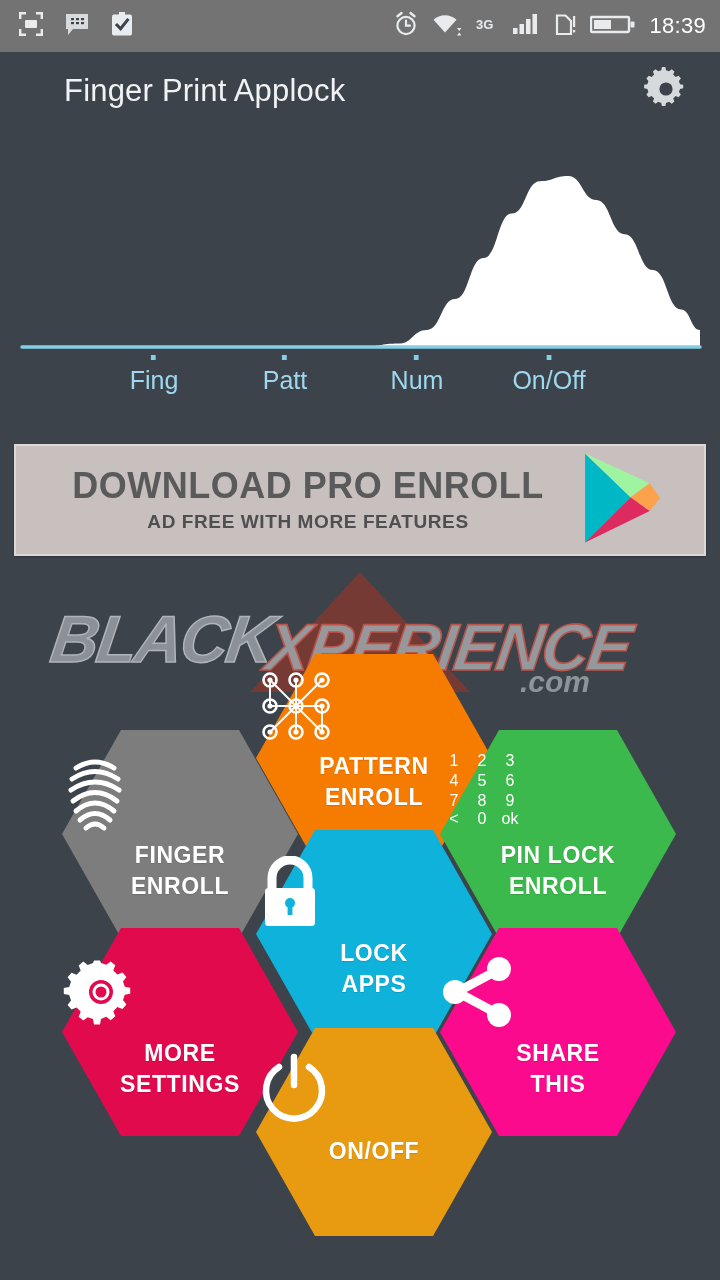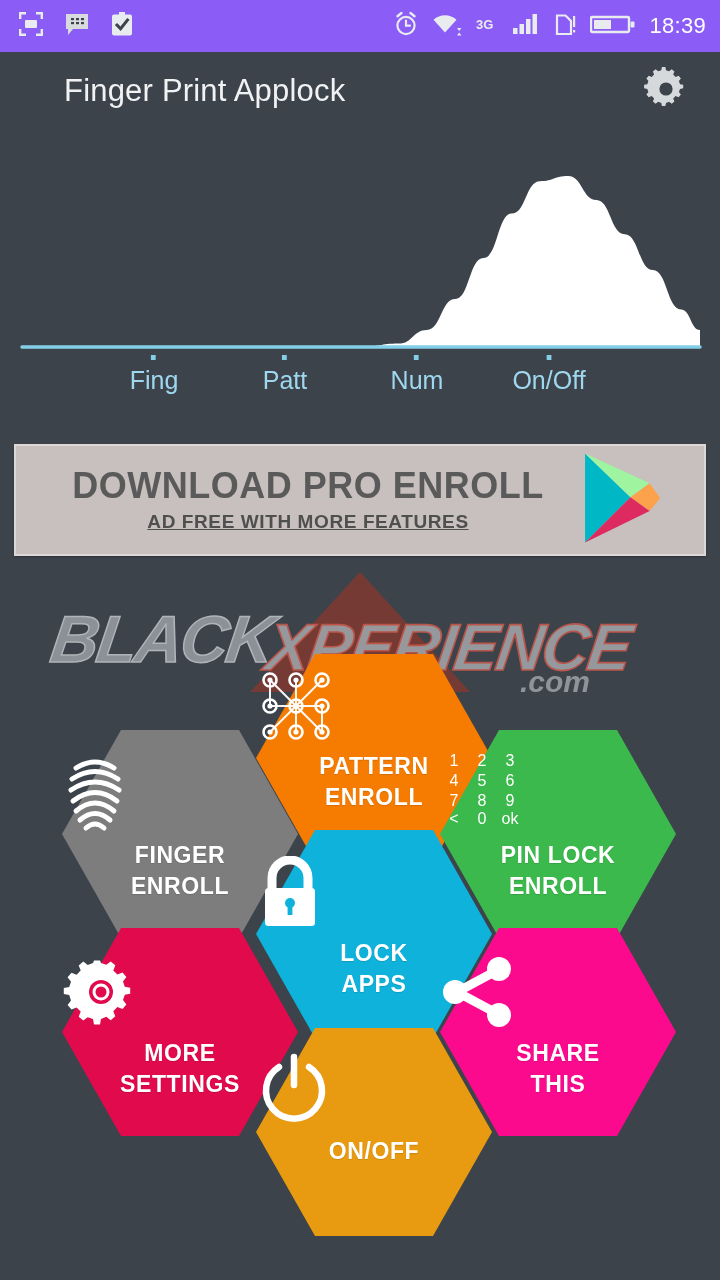--- a/index.html
+++ b/index.html
@@ -7,21 +7,21 @@
     width:720px; height:1280px;
     background:#3c434b;
     font-family:"Liberation Sans", sans-serif;
     overflow:hidden;
   }
   #screen{ position:relative; width:720px; height:1280px; background:#3c434b; }
 
   
   .statusbar{
     position:absolute; left:0; top:0; width:720px; height:52px;
-    background:#8b5cf6;
+    background:#737373;
     display:flex; align-items:center;
   }
   .sb-left{ display:flex; align-items:center; gap:20px; padding-left:18px; }
   .sb-right{ margin-left:auto; display:flex; align-items:center; gap:13px; padding-right:14px; }
   .sb-icon{ display:block; }
   .sb-clock{
     color:#ffffff; font-size:22px; letter-spacing:0.3px;
     font-family:"Liberation Sans", sans-serif; line-height:1;
   }
 
@@ -56,21 +56,21 @@
   .pro-banner{
     position:absolute; left:14px; top:444px; width:692px; height:112px;
     background:#c7c0bf; border:2px solid #ddd7d6;
     display:flex; align-items:center; box-shadow:0 1px 2px rgba(0,0,0,.25);
   }
   .pro-texts{ flex:1; text-align:center; padding-left:28px; }
   .pro-title{
     color:#5a5a5a; font-size:36px; font-weight:bold; letter-spacing:0.5px; line-height:1.05;
   }
   .pro-sub{
-    color:#4f4f4f; font-size:19px; font-weight:bold; letter-spacing:0.6px; margin-top:6px;text-decoration:underline;
+    color:#4f4f4f; font-size:19px; font-weight:bold; letter-spacing:0.6px; margin-top:6px;
   }
   .play-icon{ width:110px; margin-right:22px; flex:none; }
 
   
   .watermark{
     position:absolute; left:0; top:566px; width:720px; height:130px;
     pointer-events:none;
   }
 
   

